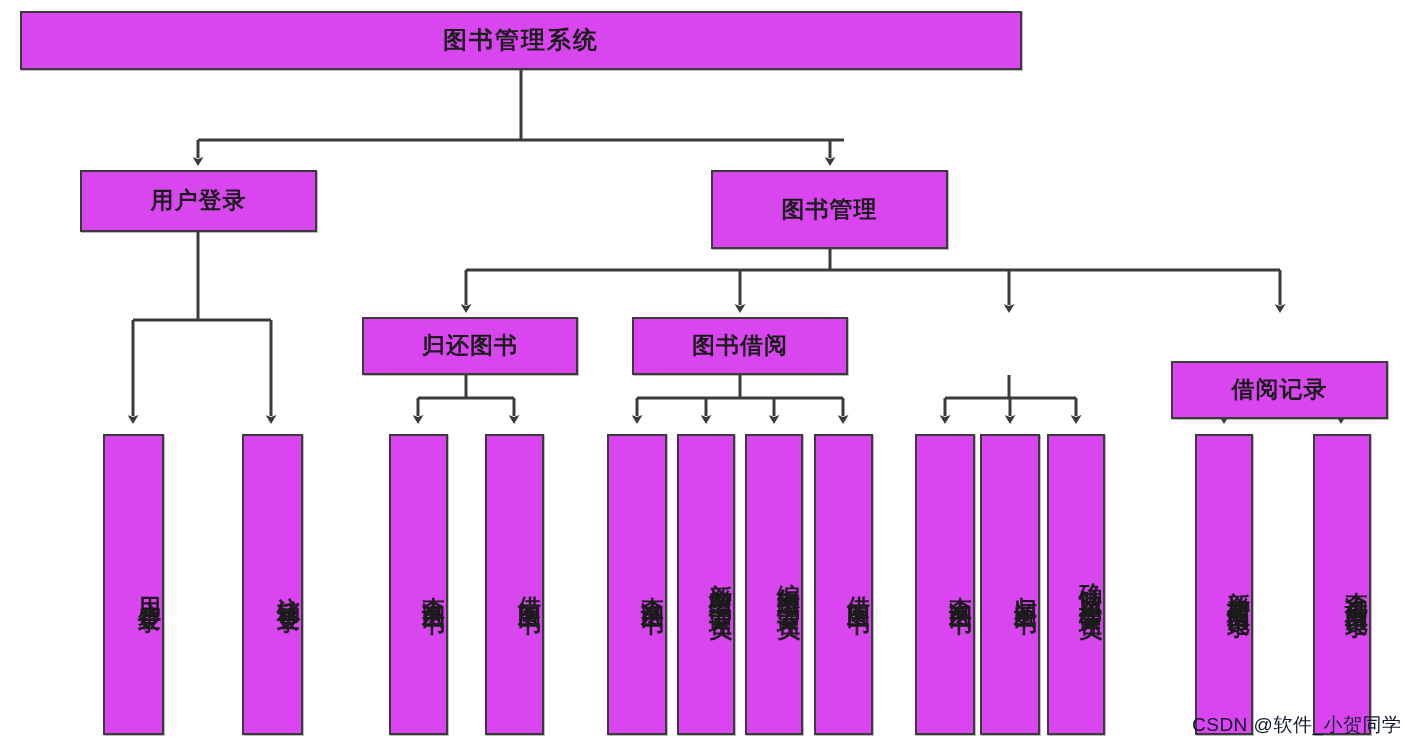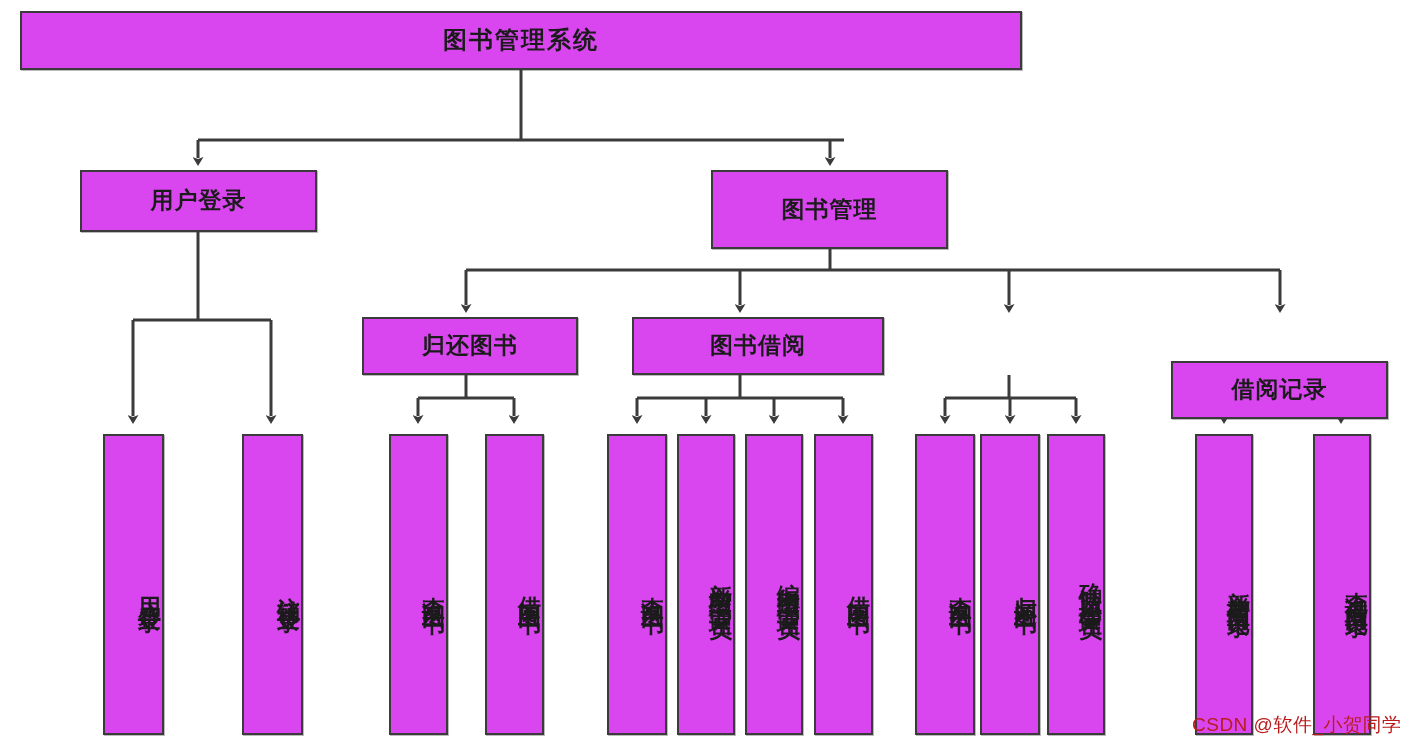--- a/index.html
+++ b/index.html
@@ -61,21 +61,21 @@
   .node-v > span {
     writing-mode: vertical-rl;
     text-orientation: upright;
     display: block;
   }
   #watermark {
     position: absolute;
     left: 1192px;
     top: 712px;
     font-size: 19px;
-    color: #b91c1c;
+    color: #0f172a;
     letter-spacing: 0.5px;
     white-space: nowrap;
     z-index: 9;
     font-family: "Liberation Sans", "DejaVu Sans", sans-serif;
   }
 </style>
 </head>
 <body>
 
 <div id="diagram-root">
@@ -137,21 +137,21 @@
   <div class="node node-h" style="left:80px;top:170px;width:237px;height:62px;">
     <span>用户登录</span>
   </div>
   <div class="node node-h" style="left:711px;top:170px;width:237px;height:79px;">
     <span>图书管理</span>
   </div>
 
   <div class="node node-h" style="left:362px;top:317px;width:216px;height:58px;">
     <span>归还图书</span>
   </div>
-  <div class="node node-h" style="left:632px;top:317px;width:252px;height:58px;">
+  <div class="node node-h" style="left:632px;top:317px;width:216px;height:58px;">
     <span>图书借阅</span>
   </div>
   <div class="node node-h" style="left:1171px;top:317px;width:217px;height:58px;margin-top:44px;">
     <span>借阅记录</span>
   </div>
 
   <div class="node node-v" style="left:103px;top:434px;width:61px;height:301px;">
     <span>用户登录</span>
   </div>
   <div class="node node-v" style="left:242px;top:434px;width:61px;height:301px;">

